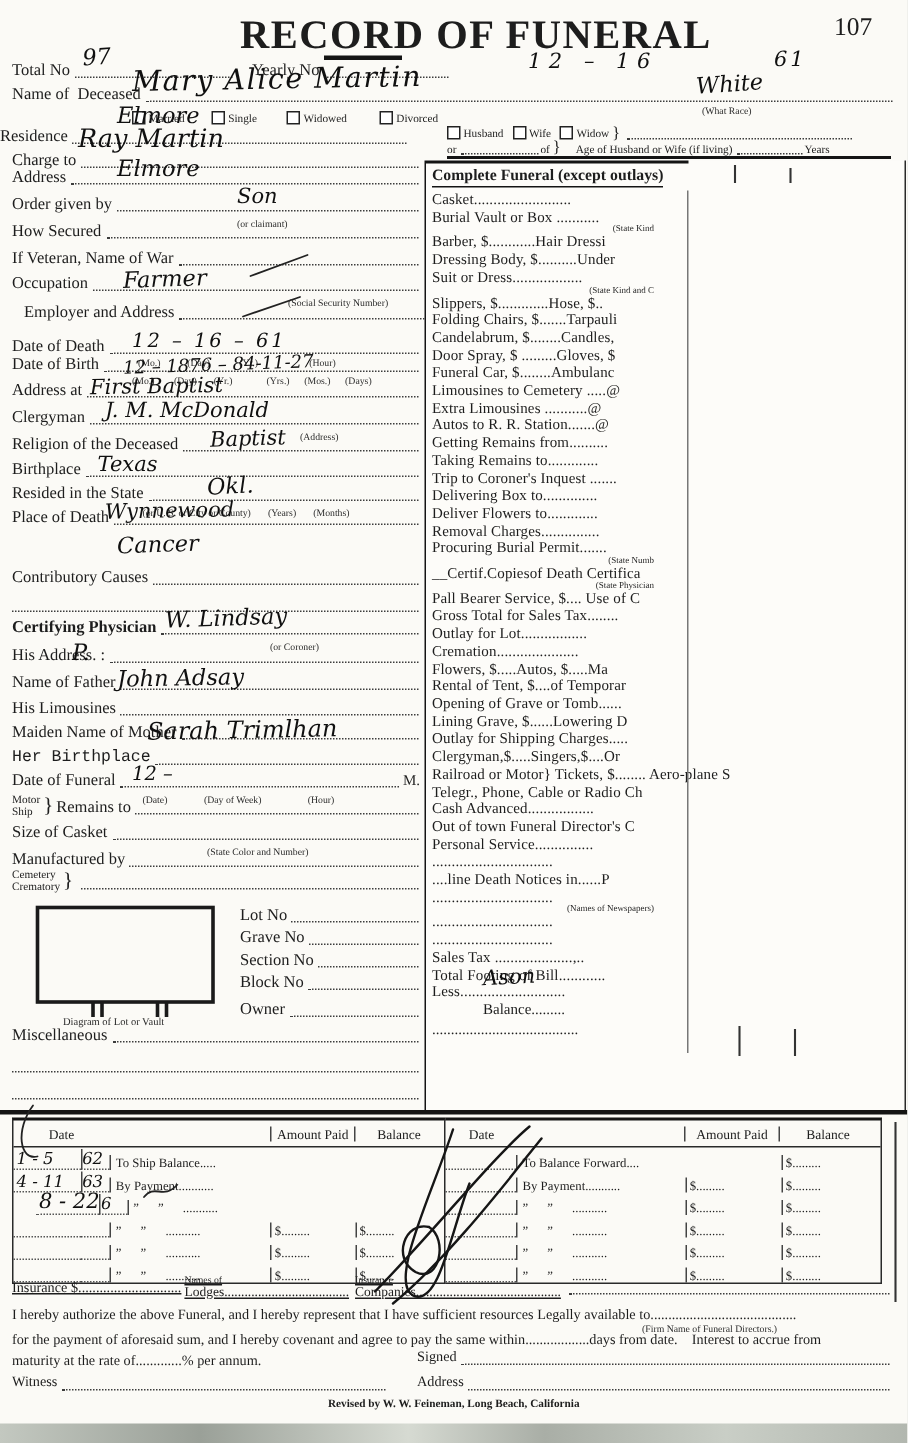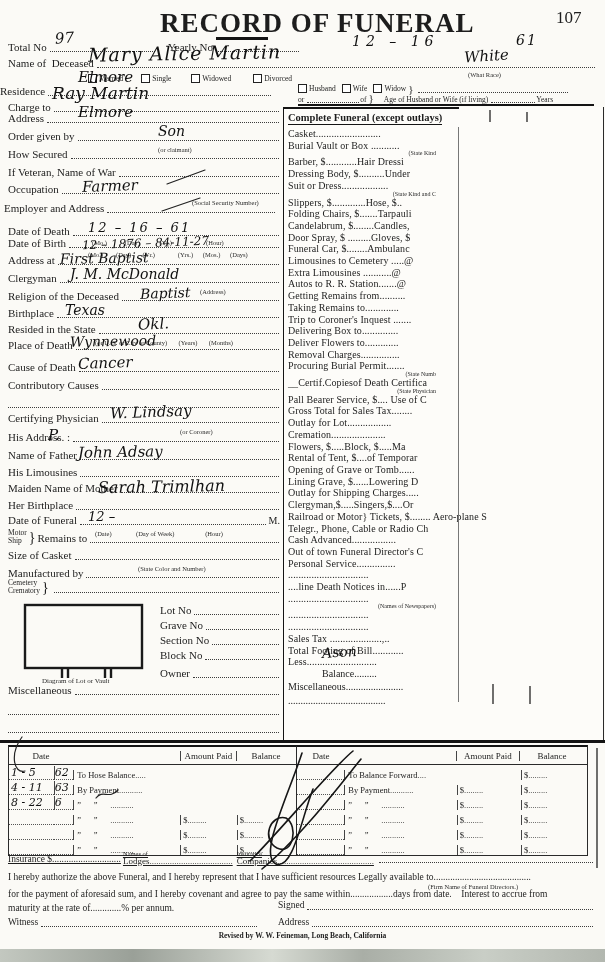--- a/index.html
+++ b/index.html
@@ -130,21 +130,21 @@
     </div>
   <div class="fld" style="left:8px;top:165px;width:272px;">
       <span class="flabel">If Veteran, Name of War</span>
       <span class="leader"></span>
     </div>
   <div class="fld" style="left:8px;top:182px;width:272px;">
       <span class="flabel">Occupation</span>
       <span class="leader"></span>
     </div>
   <div class="fsub" style="left:192px;top:199px;">(Social Security Number)</div>
-  <div class="fld" style="left:4px;top:201px;width:272px;">
+  <div class="fld" style="left:16px;top:201px;width:272px;">
       <span class="flabel">Employer and Address</span>
       <span class="leader"></span>
     </div>
   <div class="fld" style="left:8px;top:224px;width:272px;">
       <span class="flabel">Date of Death</span>
       <span class="leader"></span>
     </div>
   <div class="fsub" style="left:92px;top:239px;">(Mo.)           (Day)            (Yr.)                     (Hour)</div>
   <div class="fld" style="left:8px;top:236px;width:272px;">
       <span class="flabel">Date of Birth</span>
@@ -170,53 +170,49 @@
     </div>
   <div class="fld" style="left:8px;top:322px;width:272px;">
       <span class="flabel">Resided in the State</span>
       <span class="leader"></span>
     </div>
   <div class="fsub" style="left:95px;top:339px;">(or U. S. or City or County)       (Years)       (Months)</div>
   <div class="fld" style="left:8px;top:338px;width:272px;">
       <span class="flabel">Place of Death</span>
       <span class="leader"></span>
     </div>
-  <div class="fld" style="left:8px;top:360px;width:272px;">
-      <span class="flabel">Cause of Death</span>
-      <span class="leader"></span>
-    </div>
   <div class="fld" style="left:8px;top:378px;width:272px;">
       <span class="flabel">Contributory Causes</span>
       <span class="leader"></span>
     </div>
   <div class="fld" style="left:8px;top:396px;width:272px;">
       <span class="leader" style="margin-left:0;"></span>
     </div>
-  <div class="fld" style="left:8px;top:411px;width:272px;">
+  <div class="fld" style="left:8px;top:411px;width:272px;font-weight:bold;">
       <span class="flabel">Certifying Physician</span>
       <span class="leader"></span>
     </div>
   <div class="fsub" style="left:180px;top:428px;">(or Coroner)</div>
   <div class="fld" style="left:8px;top:430px;width:272px;">
       <span class="flabel">His Address. :</span>
       <span class="leader"></span>
     </div>
   <div class="fld" style="left:8px;top:448px;width:272px;">
       <span class="flabel">Name of Father</span>
       <span class="leader"></span>
     </div>
   <div class="fld" style="left:8px;top:465px;width:272px;">
       <span class="flabel">His Limousines</span>
       <span class="leader"></span>
     </div>
   <div class="fld" style="left:8px;top:481px;width:272px;">
       <span class="flabel">Maiden Name of Mother</span>
       <span class="leader"></span>
     </div>
-  <div class="fld" style="left:8px;top:498px;width:272px;">
+  <div class="fld" style="left:8px;top:498px;width:272px;font-family:Liberation Mono, monospace;">
       <span class="flabel">Her Birthplace</span>
       <span class="leader"></span>
     </div>
   <div class="fld" style="left:8px;top:513px;width:272px;">
       <span class="flabel">Date of Funeral</span>
       <span class="leader"></span>
       <span class="trail">M.</span>
     </div>
   <div class="fsub" style="left:95px;top:530px;">(Date)               (Day of Week)                   (Hour)</div>
   <div class="fld" style="left:8px;top:531px;width:272px;">
@@ -371,21 +367,21 @@
         </div>
         <div class="p-row">
           <div class="p-item">Outlay for Lot.................</div>
 
         </div>
         <div class="p-row">
           <div class="p-item">Cremation.....................</div>
 
         </div>
         <div class="p-row">
-          <div class="p-item">Flowers, $.....Block, $.....Ma</div>
+          <div class="p-item">Flowers, $.....Autos, $.....Ma</div>
 
         </div>
         <div class="p-row">
           <div class="p-item">Rental of Tent, $....of Temporar</div>
 
         </div>
         <div class="p-row">
           <div class="p-item">Opening of Grave or Tomb......</div>
 
         </div>
@@ -448,50 +444,49 @@
         <div class="p-row">
           <div class="p-item">Total Footing of Bill............</div>
 
         </div>
         <div class="p-row">
           <div class="p-item">Less...........................</div>
 
         </div>
     </div>
     <div class="p-balance">Balance.........</div>
-    <div class="p-misc">Miscellaneous.......................</div>
     <div class="p-misc">.......................................</div>
   </div>
 
   <div class="hline" style="left:0;top:740px;width:605px;height:2.5px;"></div>
 
   <div class="btable">
     <div class="thalf" style="width:287px;">
       <div class="thead">
         <span class="thc" style="width:64px;">Date</span>
         <span class="thc c-bord" style="width:106px;"></span>
         <span class="thc c-bord" style="width:55px;">Amount Paid</span>
         <span class="thc c-bord" style="width:58px;">Balance</span>
       </div>
       <div class="trow">
           <span class="cell dotcell hw" style="position:static;width:44px;font-size:11px;padding-left:2px;">1 - 5</span>
           <span class="cell dotcell hw c-bord" style="position:static;width:19px;font-size:11px;">62</span>
-          <span class="cell c-bord" style="width:106px;padding-left:3px;">To Hose Balance.....</span>
+          <span class="cell c-bord" style="width:106px;padding-left:3px;">To Ship Balance.....</span>
           <span class="cell c-bord" style="width:55px;padding-left:2px;"></span>
           <span class="cell c-bord" style="width:58px;padding-left:2px;"></span>
         </div>
         <div class="trow">
           <span class="cell dotcell hw" style="position:static;width:44px;font-size:11px;padding-left:2px;">4 - 11</span>
           <span class="cell dotcell hw c-bord" style="position:static;width:19px;font-size:11px;">63</span>
           <span class="cell c-bord" style="width:106px;padding-left:3px;">By Payment...........</span>
           <span class="cell c-bord" style="width:55px;padding-left:2px;"></span>
           <span class="cell c-bord" style="width:58px;padding-left:2px;"></span>
         </div>
         <div class="trow">
-          <span class="cell dotcell hw" style="position:static;width:44px;font-size:11px;padding-left:2px;">8 - 22</span>
+          <span class="cell dotcell hw" style="position:static;width:44px;font-size:14px;padding-left:2px;margin-left:15px;">8 - 22</span>
           <span class="cell dotcell hw c-bord" style="position:static;width:19px;font-size:11px;">6</span>
           <span class="cell c-bord" style="width:106px;padding-left:3px;">”      ”      ...........</span>
           <span class="cell c-bord" style="width:55px;padding-left:2px;"></span>
           <span class="cell c-bord" style="width:58px;padding-left:2px;"></span>
         </div>
         <div class="trow">
           <span class="cell dotcell hw" style="position:static;width:44px;font-size:11px;padding-left:2px;"></span>
           <span class="cell dotcell hw c-bord" style="position:static;width:19px;font-size:11px;"></span>
           <span class="cell c-bord" style="width:106px;padding-left:3px;">”      ”      ...........</span>
           <span class="cell c-bord" style="width:55px;padding-left:2px;">$.........</span>

